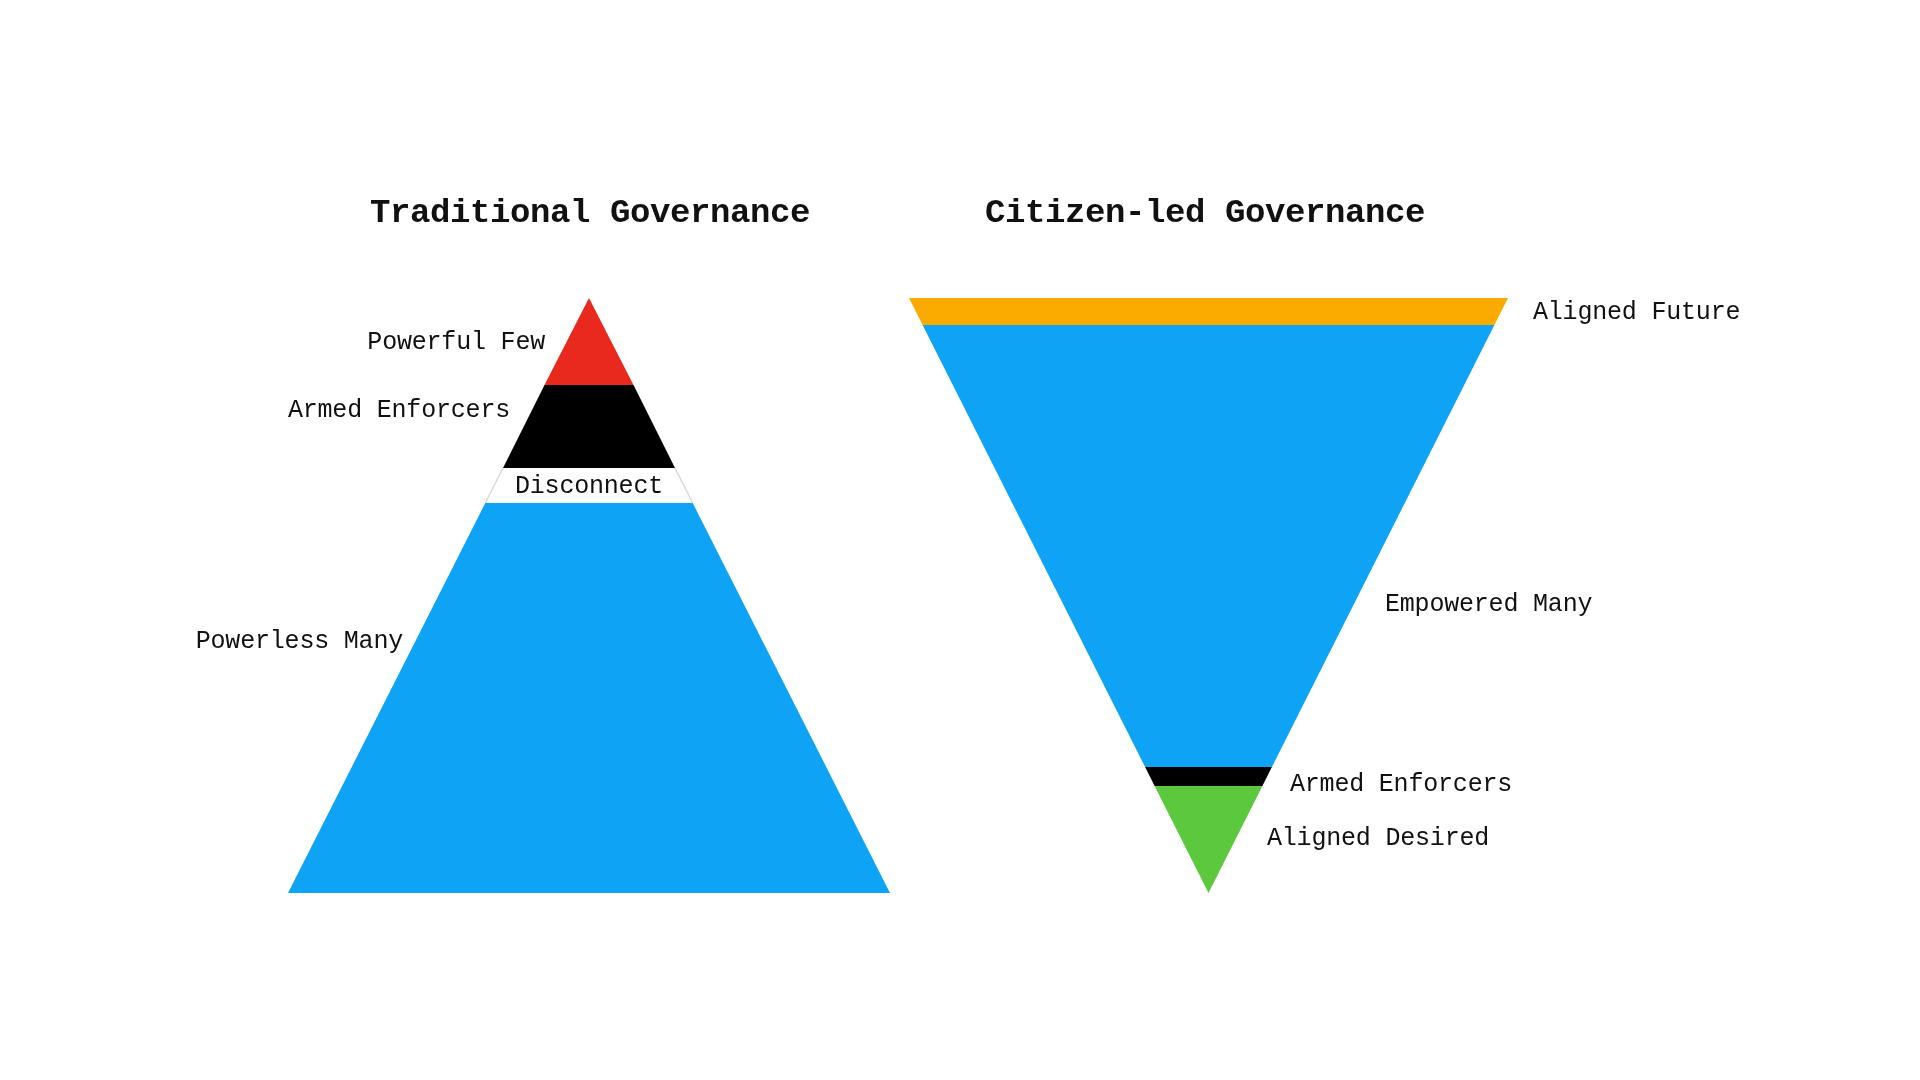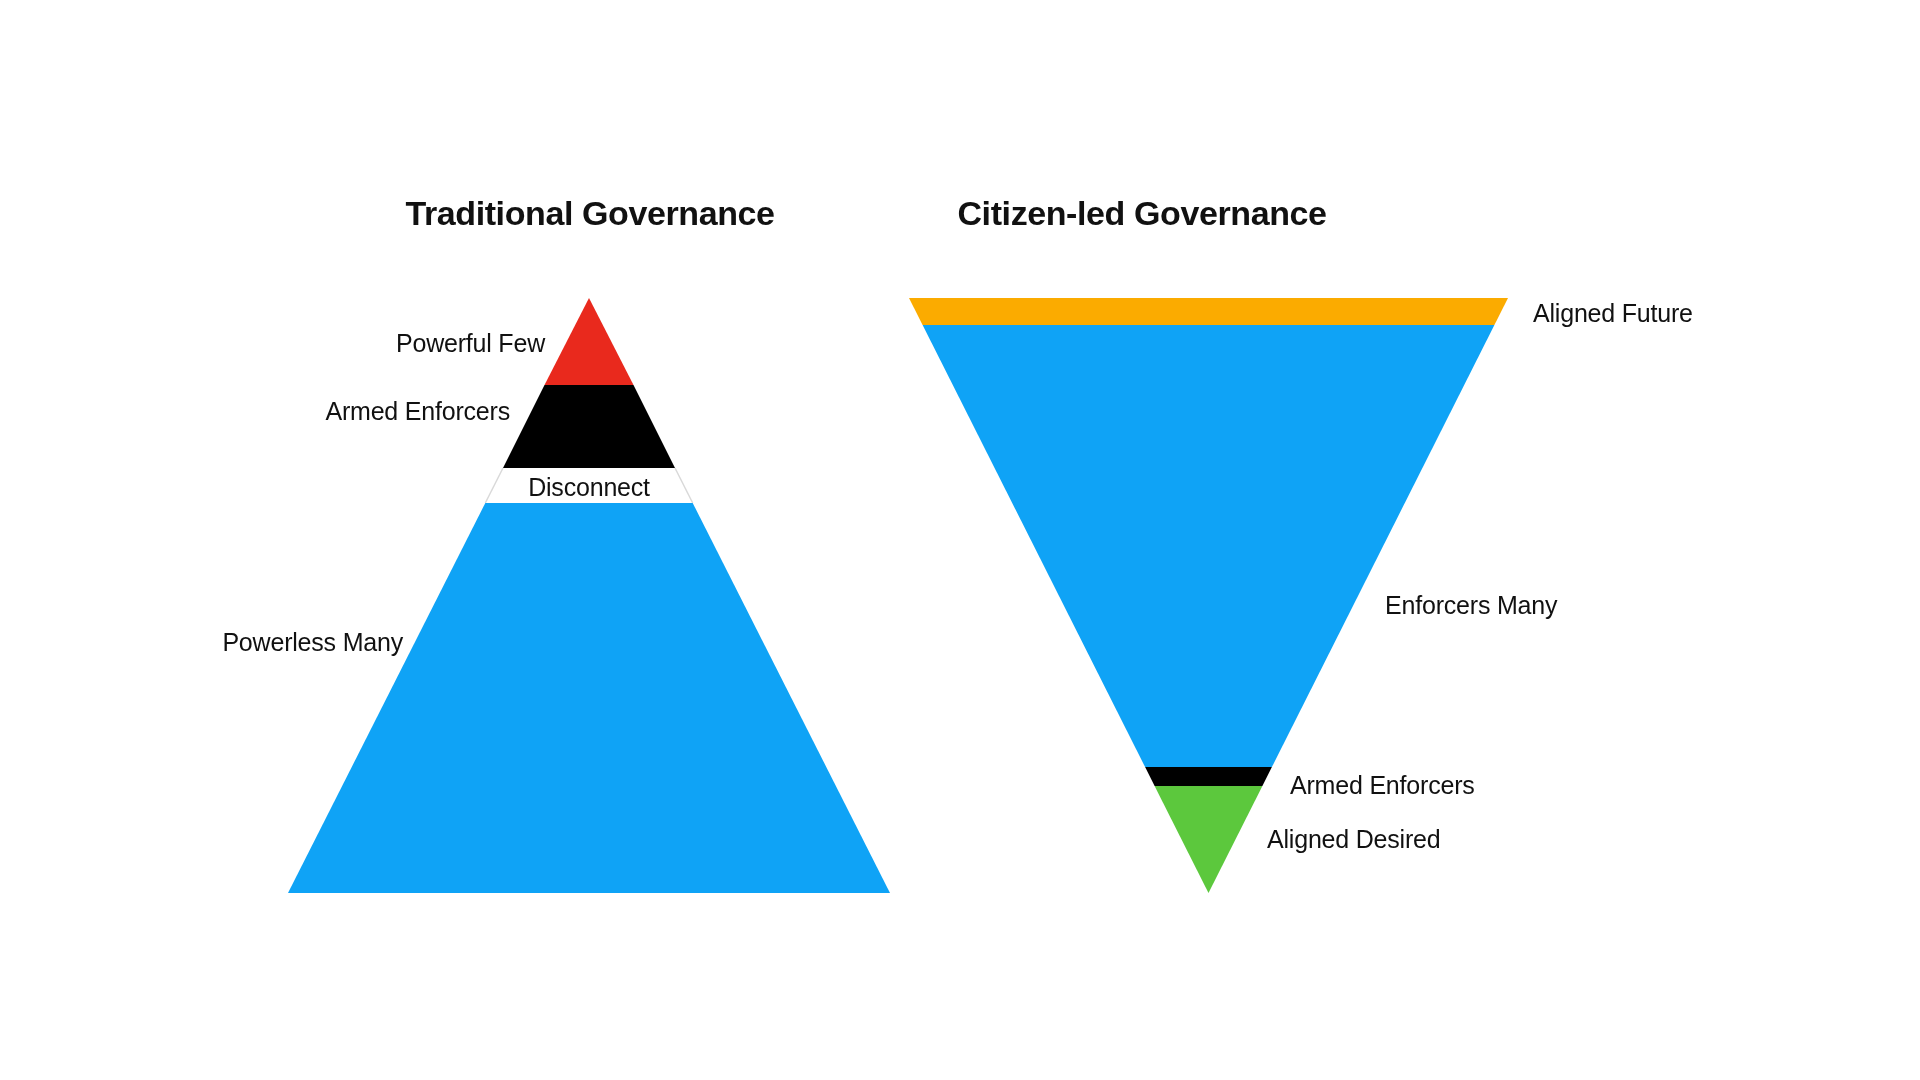--- a/index.html
+++ b/index.html
@@ -6,21 +6,21 @@
     margin: 0;
     padding: 0;
     background: #ffffff;
   }
   .canvas {
     position: relative;
     width: 1920px;
     height: 1080px;
     background: #ffffff;
     overflow: hidden;
-    font-family: Liberation Sans, sans-serif;
+    font-family: Liberation Mono, monospace;
     color: #111111;
   }
   .shapes-svg {
     position: absolute;
     left: 0;
     top: 0;
   }
   .diagram-title {
     position: absolute;
     transform: translateX(-50%);
@@ -59,25 +59,25 @@
 
     <g>
       <polygon points="909,298 1508,298 1494.4,325 922.6,325" fill="#FBAB00"></polygon>
       <polygon points="922.6,325 1494.4,325 1271.9,767 1145.1,767" fill="#0FA3F6"></polygon>
       <polygon points="1145.1,767 1271.9,767 1262.4,786 1154.6,786" fill="#000000"></polygon>
       <polygon points="1154.6,786 1262.4,786 1208.5,893" fill="#5CC83D"></polygon>
     </g>
   </svg>
 
   <div class="diagram-title" style="left:590px; top:194px;">Traditional Governance</div>
-  <div class="diagram-title" style="left:1142px; top:194px;">Citizen-led Governance</div>
+  <div class="diagram-title" style="left:1205px; top:194px;">Citizen-led Governance</div>
 
   <div class="seg-label align-right" style="right:1375px; top:328px;">Powerful Few</div>
   <div class="seg-label align-right" style="right:1410px; top:396px;">Armed Enforcers</div>
   <div class="seg-label centered" style="left:589px; top:472px;">Disconnect</div>
   <div class="seg-label align-right" style="right:1517px; top:627px;">Powerless Many</div>
 
   <div class="seg-label" style="left:1533px; top:298px;">Aligned Future</div>
-  <div class="seg-label" style="left:1385px; top:590px;">Enforcers Many</div>
+  <div class="seg-label" style="left:1385px; top:590px;">Empowered Many</div>
   <div class="seg-label" style="left:1290px; top:770px;">Armed Enforcers</div>
   <div class="seg-label" style="left:1267px; top:824px;">Aligned Desired</div>
 
 </div>
 
 </body></html>

